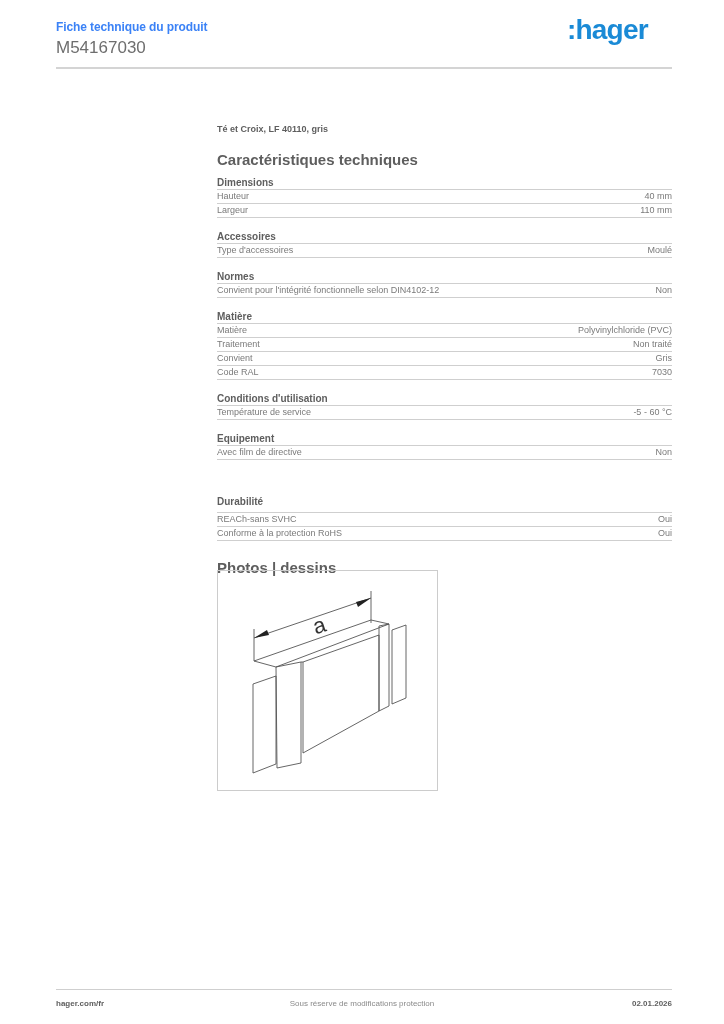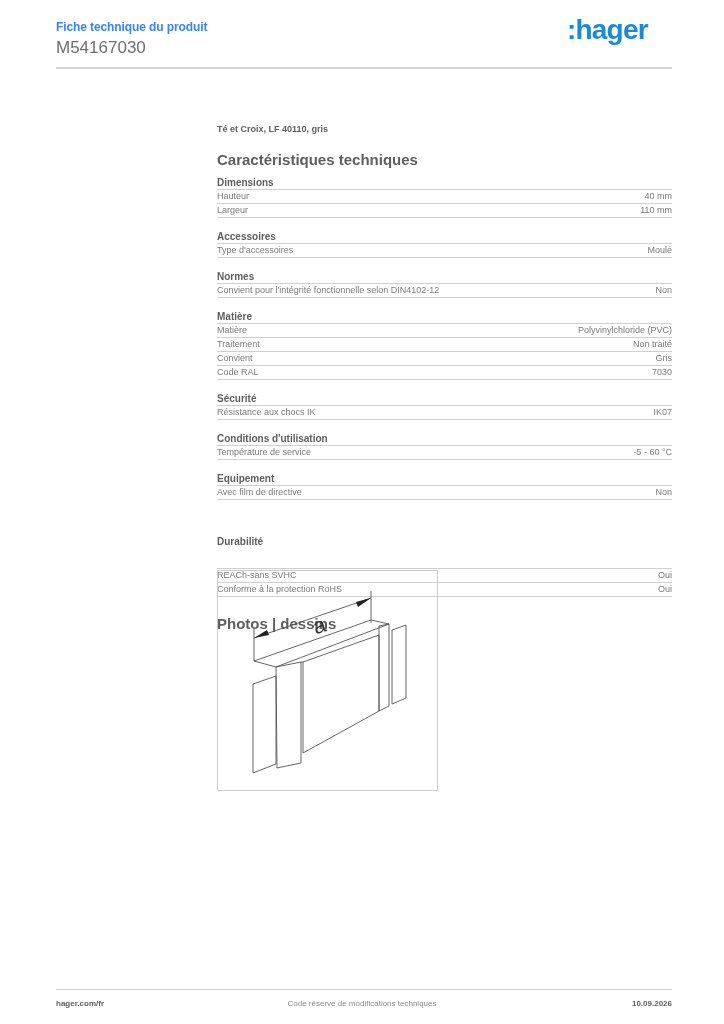--- a/index.html
+++ b/index.html
@@ -30,21 +30,21 @@
     }
     .section-title {
       margin-top: 13px; font-size: 15px; font-weight: bold; color: #5e5e5e; height: 12px;
     }
     .group { margin-top: 13px; }
     .group.first { margin-top: 14px; }
     .group-title {
       font-size: 10px; font-weight: bold; color: #5e5e5e; height: 12px; line-height: 12px;
       border-bottom: 1.5px solid #cfcfcf;
     }
-    .group-title.spaced { padding-bottom: 20px; margin-top: 36px; }
+    .group-title.spaced { padding-bottom: 4px; margin-top: 36px; }
     .row {
       display: flex; justify-content: space-between; align-items: center;
       height: 13px; line-height: 13px; font-size: 9px; color: #7a7a7a;
       border-bottom: 1.5px solid #cfcfcf;
     }
     .row .val { text-align: right; }
     .photos-title {
       margin-top: 18px; font-size: 15px; font-weight: bold; color: #5e5e5e; height: 12px;
     }
     .drawing-box {
@@ -118,27 +118,20 @@
     <div class="row">
       <span>Convient</span>
       <span class="val">Gris</span>
     </div>
     <div class="row">
       <span>Code RAL</span>
       <span class="val">7030</span>
     </div>
   </div>
 
-  <div class="group">
-    <div class="group-title">Sécurité</div>
-    <div class="row">
-      <span>Résistance aux chocs IK</span>
-      <span class="val">IK07</span>
-    </div>
-  </div>
 
   <div class="group">
     <div class="group-title">Conditions d'utilisation</div>
     <div class="row">
       <span>Température de service</span>
       <span class="val">-5 - 60 °C</span>
     </div>
   </div>
 
   <div class="group">
@@ -186,14 +179,14 @@
     <g fill="#222222">
       <polygon points="253,637 266,629 268,634"></polygon>
       <polygon points="370,597 355,601 357,606"></polygon>
     </g>
     <text x="312" y="632" font-family="Liberation Sans, sans-serif" font-size="22" fill="#333333" transform="rotate(-18 318 624)">a</text>
   </svg>
 </div>
 
 <div class="footer-rule"></div>
 <div class="footer-left">hager.com/fr</div>
-<div class="footer-center">Code réserve de modifications techniques</div>
-<div class="footer-right">10.09.2026</div>
+<div class="footer-center">Sous réserve de modifications protection</div>
+<div class="footer-right">02.01.2026</div>
 
 </body></html>

